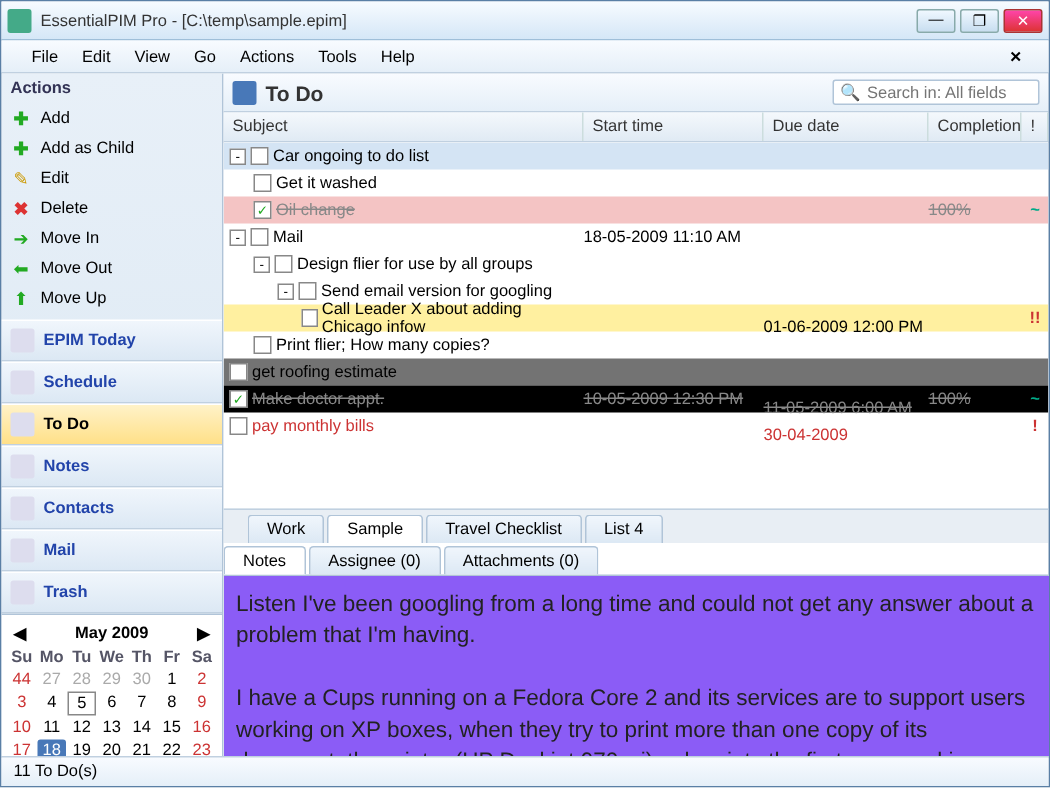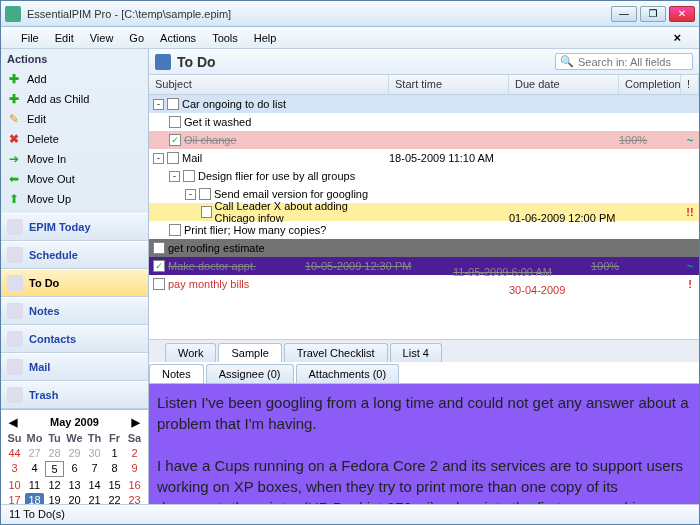--- a/index.html
+++ b/index.html
@@ -60,21 +60,21 @@
 .chk { width: 12px; height: 12px; border: 1px solid #888; background: #fff; display: inline-flex; align-items: center; justify-content: center; font-size: 9px; }
 .chk.on::after { content: "✓"; color: #2a2; }
 .strike { text-decoration: line-through; color: #888; }
 .ind1 { padding-left: 16px; }
 .ind2 { padding-left: 32px; }
 .ind3 { padding-left: 48px; }
 .bg-blue { background: #d4e4f4; }
 .bg-red { background: #f4c4c4; }
 .bg-yellow { background: #fff0a0; align-items: center; }
 .bg-green { background: #737373; }
-.bg-pink { background: #4c1d95; gap: 28px; }
+.bg-pink { background: #000000; }
 .redtxt { color: #c33; }
 .tilde { color: #0a8; font-weight: bold; }
 .excl { color: #c33; font-weight: bold; }
 .tabs { display: flex; background: #e8eef4; padding-top: 3px; border-top: 1px solid #c0d0e0; padding-left: 16px; }
 .tab { padding: 3px 12px; border: 1px solid #b0c4d8; background: linear-gradient(#f0f6fc,#dce8f4); margin-right: 2px; border-bottom: none; border-radius: 3px 3px 0 0; cursor: default; }
 .tab.active { background: #fff; }
 .detailtabs { display: flex; border-bottom: 1px solid #b0c4d8; background: #fff; padding-top: 2px; }
 .notes { background: #8b5cf6; padding: 8px; font-size: 15px; color: #222; line-height: 1.4; height: 120px; overflow: auto; }
 .status { height: 20px; background: linear-gradient(#f8fbff,#e5eff8); border-top: 1px solid #c0d0e0; padding: 3px 8px; }
 </style>

